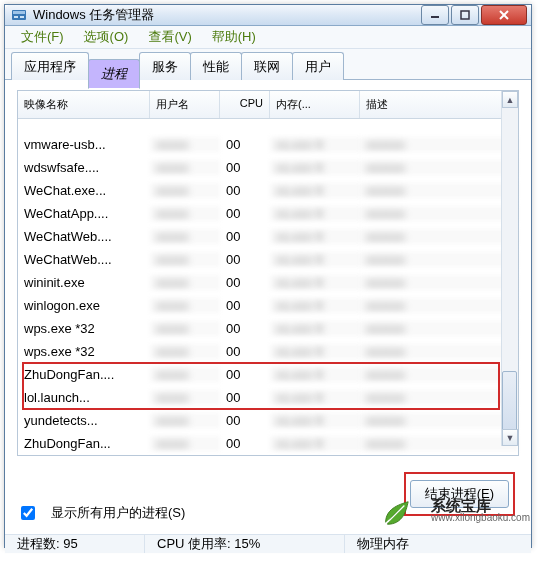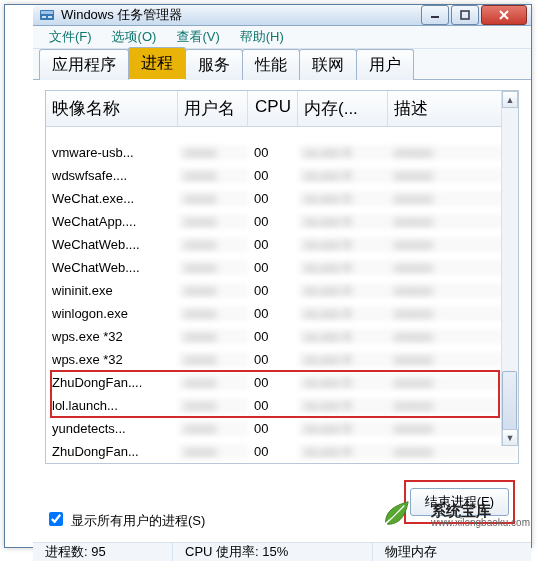--- a/index.html
+++ b/index.html
@@ -1,65 +1,65 @@
 <!DOCTYPE html>
 <html><head>
 <meta charset="utf-8">
 <style>
   * { box-sizing: border-box; margin: 0; padding: 0; font-family: "Microsoft YaHei", "SimSun", Tahoma, sans-serif; }
   body { background: #fff; width: 544px; height: 564px; position: relative; overflow: hidden; }
 
   
-  .window { width: 528px; height: 544px; margin: 4px; border: 1px solid #5a7ca0; border-radius: 0; background: #fff; box-shadow: 0 0 6px rgba(0,0,0,0.2); display: flex; flex-direction: column; position: relative; padding-left: 28px; }
+  .window { width: 528px; height: 544px; margin: 4px; border: 1px solid #5a7ca0; border-radius: 0; background: #fff; box-shadow: 0 0 6px rgba(0,0,0,0.2); display: flex; flex-direction: column; position: relative; }
 
   .titlebar { height: 30px; background: linear-gradient(to bottom,#f3f7fc 0%,#dce8f5 50%,#c9dbef 100%); border-bottom: 1px solid #8aa9c8; display:flex; align-items:center; padding:0 4px 0 6px; border-radius:5px 5px 0 0;}
   .titlebar .icon { width:16px; height:16px; margin-right:6px; }
   .titlebar .title { font-size:13px; color:#000; flex:1; }
   .winbtns { display:flex; gap:0; }
   .winbtn { width:30px; height:20px; border:1px solid #6b88a6; background:linear-gradient(to bottom,#f4f8fc,#cfdff1); border-radius:3px; display:flex; align-items:center; justify-content:center; margin-left:2px; font-size:11px; color:#334;}
   .winbtn.min { width:28px;}
   .winbtn.max { width:28px;}
   .winbtn.close { width:46px; background:linear-gradient(to bottom,#e57a6f,#c83b2e); color:#fff; border-color:#8a2f26;}
   .winbtn svg { pointer-events:none; }
 
   .menubar { height:26px; display:flex; align-items:center; padding:0 6px; border-bottom:1px solid #d9e3ee; background:#f6f9fc;}
-  .menuitem { font-size:13px; color:#0f766e; padding:2px 10px; cursor:default; }
+  .menuitem { font-size:13px; color:#4d7c0f; padding:2px 10px; cursor:default; }
 
   .tabstrip { height:30px; display:flex; align-items:flex-end; padding:0 6px; background:#f6f9fc; position:relative; }
-  .tab { border:1px solid #9fb6ce; border-bottom:none; padding:5px 12px 4px; font-size:16px; background:linear-gradient(to bottom,#fdfefe,#ebf1f8); margin-right:-1px; border-radius:3px 3px 0 0; position:relative; top:1px;}
-  .tab.active { background:#eab308; z-index:2; padding-bottom:5px; top:1px; border-bottom:1px solid #fff;}
+  .tab { border:1px solid #9fb6ce; border-bottom:none; padding:5px 12px 4px; font-size:13px; background:linear-gradient(to bottom,#fdfefe,#ebf1f8); margin-right:-1px; border-radius:3px 3px 0 0; position:relative; top:1px;}
+  .tab.active { background:#c4b5fd; z-index:2; padding-bottom:5px; top:10px; border-bottom:1px solid #fff;font-style:italic;}
   .tabpanel { flex:1; border-top:1px solid #9fb6ce; margin:0 0 0 0; background:#fff; display:flex; flex-direction:column; padding:10px 12px 8px;}
 
   .listbox { border:1px solid #b8c8d9; background:#fff; position:relative; }
   .listheader { display:flex; background:linear-gradient(to bottom,#fdfefe,#eef3f9); border-bottom:1px solid #cbd7e3; }
-  .colh { font-size:17px; padding:6px 6px; border-right:1px solid #d6e0ea; color:#000; white-space:nowrap; overflow:hidden; }
+  .colh { font-size:11px; padding:6px 6px; border-right:1px solid #d6e0ea; color:#000; white-space:nowrap; overflow:hidden; }
   .c-name { width:132px;} .c-user{width:70px;} .c-cpu{width:50px; text-align:right;} .c-mem{width:90px;} .c-desc{flex:1;}
 
   .listbody { position:relative; }
   .row { display:flex; height:23px; align-items:center; font-size:13px; color:#000; }
   .cell { padding:0 6px; overflow:hidden; white-space:nowrap; }
   .row .c-cpu { text-align:left; }
   .blur { color:transparent; text-shadow:0 0 6px rgba(100,100,100,0.7); user-select:none; filter:blur(2px); background:rgba(200,200,200,0.1);}
 
   .highlight1 { position:absolute; left:4px; right:18px; border:2px solid #d12a2a; pointer-events:none; }
   .scrollbar { position:absolute; right:0; top:0; bottom:0; width:17px; background:#f0f3f7; border-left:1px solid #d6e0ea;}
   .scrollbtn { height:17px; background:linear-gradient(to bottom,#fdfefe,#e3ebf3); border:1px solid #b8c8d9; display:flex; align-items:center; justify-content:center; font-size:9px; color:#556;}
   .scrollthumb { position:absolute; right:1px; width:15px; background:linear-gradient(to bottom,#e8eef6,#cfdced); border:1px solid #9fb6ce; border-radius:2px;}
 
   .bottombar { display:flex; align-items:center; padding:10px 4px 4px; }
-  .checkbox { display:flex; align-items:flex-start; font-size:13px; gap:8px;margin-top:38px; }
+  .checkbox { display:flex; align-items:center; font-size:13px; gap:16px;margin-top:38px; }
   .checkbox input { width:14px; height:14px; }
   .endbtn { margin-left:auto; padding:4px 14px; font-size:13px; border:1px solid #8aa9c8; border-radius:3px; background:linear-gradient(to bottom,#fdfefe,#e7eef6); }
   .highlight2 { border:2px solid #d12a2a; padding:6px 4px; margin-left:auto; }
 
   .statusbar { height:30px; border-top:1px solid #d9e3ee; background:#f2f6fa; display:flex; align-items:center; font-size:13px; color:#000; }
   .statusbar .sect { padding:0 12px; border-right:1px solid #d9e3ee; height:100%; display:flex; align-items:center;}
   .statusbar .sect:last-child{border-right:none;}
 
-  .watermark { position:absolute; right:14px; bottom:36px; display:flex; align-items:flex-end; gap:21px; }
+  .watermark { position:absolute; right:14px; bottom:36px; display:flex; align-items:flex-start; gap:21px; }
   .watermark .logo { width:30px; height:30px; }
   .watermark .text1 { font-size:15px; font-weight:600; color:#222; line-height:1;}
   .watermark .text2 { font-size:10px; color:#666; line-height:1;}
 </style>
 </head>
 <body>
 
 <div class="window">
 
   <div class="titlebar">

